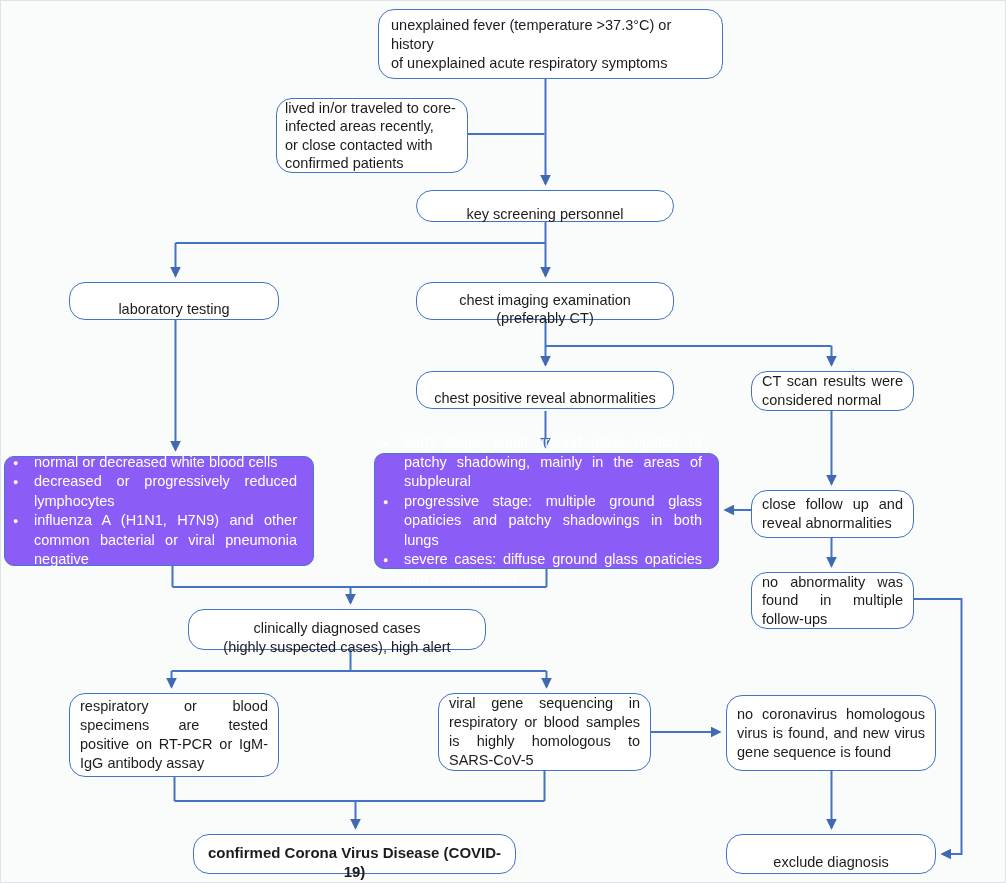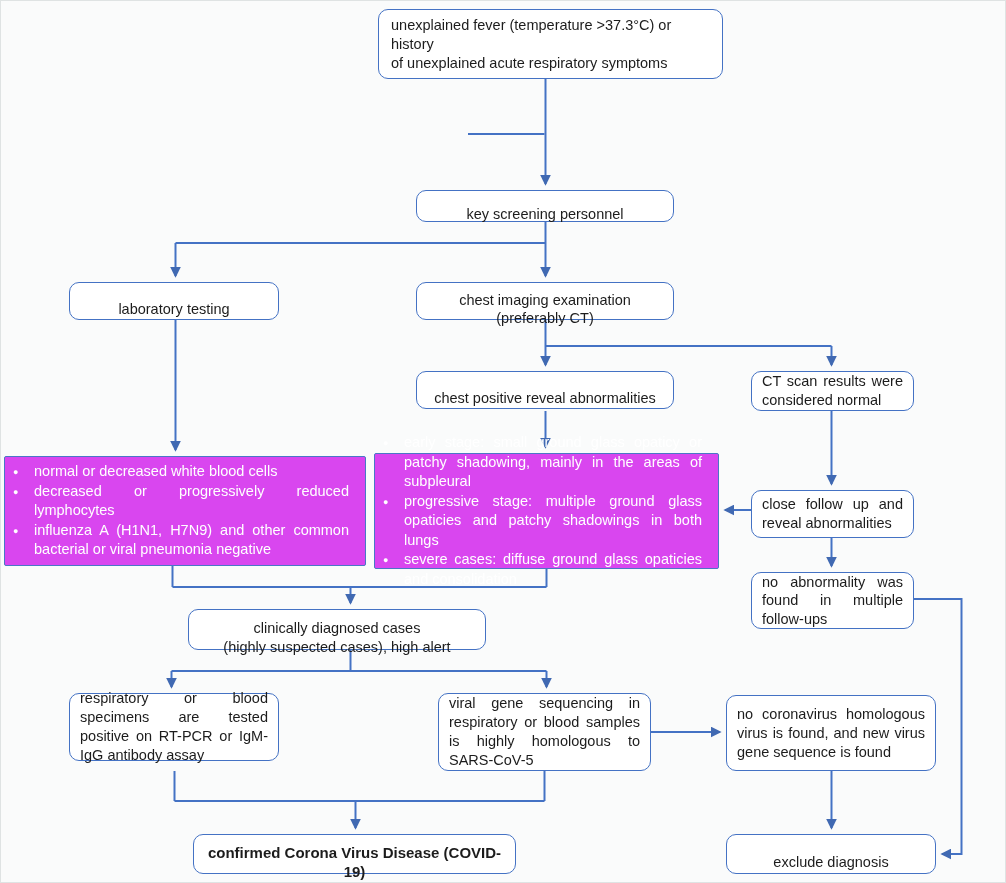--- a/index.html
+++ b/index.html
@@ -5,32 +5,32 @@
   html,body { margin:0; padding:0; background:#ffffff; }
   .canvas {
     position:relative; width:1006px; height:883px;
     background:#fafbfb; border:1px solid #dfe3e3; box-sizing:border-box;
     font-family:"Liberation Sans", sans-serif; color:#1c1c1c;
     overflow:hidden;
   }
   .connectors { position:absolute; left:0; top:0; width:1006px; height:883px; }
   .node {
     position:absolute; box-sizing:border-box;
-    background:#ffffff; border:1.4px solid #4472C4; border-radius:10px;
+    background:#ffffff; border:1.4px solid #4472C4; border-radius:16px;
     display:flex; align-items:center; justify-content:center;
     font-size:14.5px; line-height:19px; padding:4px 10px;
   }
   .node .txt { width:100%; }
   .c .txt { text-align:center; white-space:pre-line;margin-top:16px; }
   .l .txt { text-align:left; white-space:pre-line; }
   .j .txt { text-align:justify; text-justify:inter-word; }
   .bold { font-weight:bold; font-size:15px; }
   .blue {
-    background:#d946ef; border-color:#4a77c6; color:#ffffff;
-    border-radius:2px;
+    background:#8b5cf6; border-color:#4a77c6; color:#ffffff;
+    border-radius:10px;
   }
   .bullets { list-style:none; margin:0; padding:0; width:100%; }
   .bullets li {
     position:relative; padding-left:29px; padding-right:4px;
     text-align:justify; text-justify:inter-word; line-height:19.5px;
   }
   .bullets li::before {
     content:"●"; position:absolute; left:8px; top:1px; font-size:9px;
   }
 </style>
@@ -90,20 +90,26 @@
 
       <path d="M913 598 H960.5 V853 H941" marker-end="url(#arr)"></path>
     </g>
   </svg>
 
   <div class="node l" style="left:377px;top:8px;width:345px;height:70px;padding:6px 12px">
     <span class="txt">unexplained fever (temperature &gt;37.3°C) or history
 of unexplained acute respiratory symptoms</span>
   </div>
 
+  <div class="node l" style="left:275px;top:97px;width:192px;height:75px;line-height:18.5px;padding:4px 8px">
+    <span class="txt">lived in/or traveled to core-
+infected areas recently,
+or close contacted with
+confirmed patients</span>
+  </div>
 
   <div class="node c" style="left:415px;top:189px;width:258px;height:32px">
     <span class="txt">key screening personnel</span>
   </div>
 
   <div class="node c" style="left:68px;top:281px;width:210px;height:38px">
     <span class="txt">laboratory testing</span>
   </div>
 
   <div class="node c" style="left:415px;top:281px;width:258px;height:38px;line-height:18px">
@@ -112,21 +118,21 @@
   </div>
 
   <div class="node c" style="left:415px;top:370px;width:258px;height:38px">
     <span class="txt">chest positive reveal abnormalities</span>
   </div>
 
   <div class="node j" style="left:750px;top:370px;width:163px;height:40px;line-height:19px">
     <span class="txt">CT scan results were considered normal</span>
   </div>
 
-  <div class="node blue" style="left:3px;top:455px;width:362px;height:110px;padding:6px 12px 6px 0">
+  <div class="node blue" style="left:3px;top:455px;width:310px;height:110px;padding:6px 12px 6px 0">
     <ul class="bullets">
       <li>normal or decreased white blood cells</li>
       <li>decreased or progressively reduced lymphocytes</li>
       <li>influenza A (H1N1, H7N9) and other common bacterial or viral pneumonia negative</li>
     </ul>
   </div>
 
   <div class="node blue" style="left:373px;top:452px;width:345px;height:116px;padding:5px 12px 5px 0">
     <ul class="bullets">
       <li>early stage: small ground glass opaticy or patchy shadowing, mainly in the areas of subpleural</li>
@@ -141,21 +147,21 @@
 
   <div class="node j" style="left:750px;top:571px;width:163px;height:57px;line-height:18.5px">
     <span class="txt">no abnormality was found in multiple follow-ups</span>
   </div>
 
   <div class="node c" style="left:187px;top:608px;width:298px;height:41px;line-height:19px">
     <span class="txt">clinically diagnosed cases
 (highly suspected cases), high alert</span>
   </div>
 
-  <div class="node j" style="left:68px;top:692px;width:210px;height:68px;line-height:19px">
+  <div class="node j" style="left:68px;top:692px;width:210px;height:84px;line-height:19px">
     <span class="txt">respiratory or blood specimens are tested positive on RT-PCR or IgM-IgG antibody assay</span>
   </div>
 
   <div class="node j" style="left:437px;top:692px;width:213px;height:78px;line-height:19px">
     <span class="txt">viral gene sequencing in respiratory or blood samples is highly homologous to SARS-CoV-5</span>
   </div>
 
   <div class="node j" style="left:725px;top:694px;width:210px;height:76px;line-height:19px">
     <span class="txt">no coronavirus homologous virus is found, and new virus gene sequence is found</span>
   </div>

